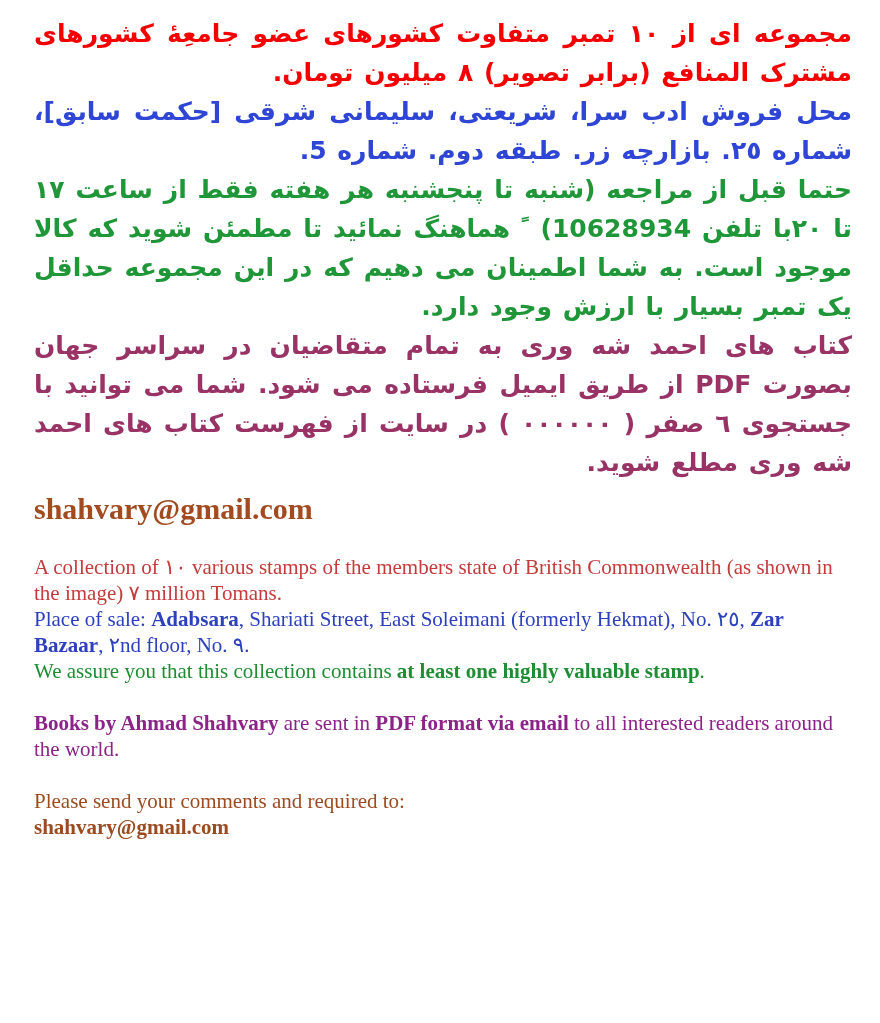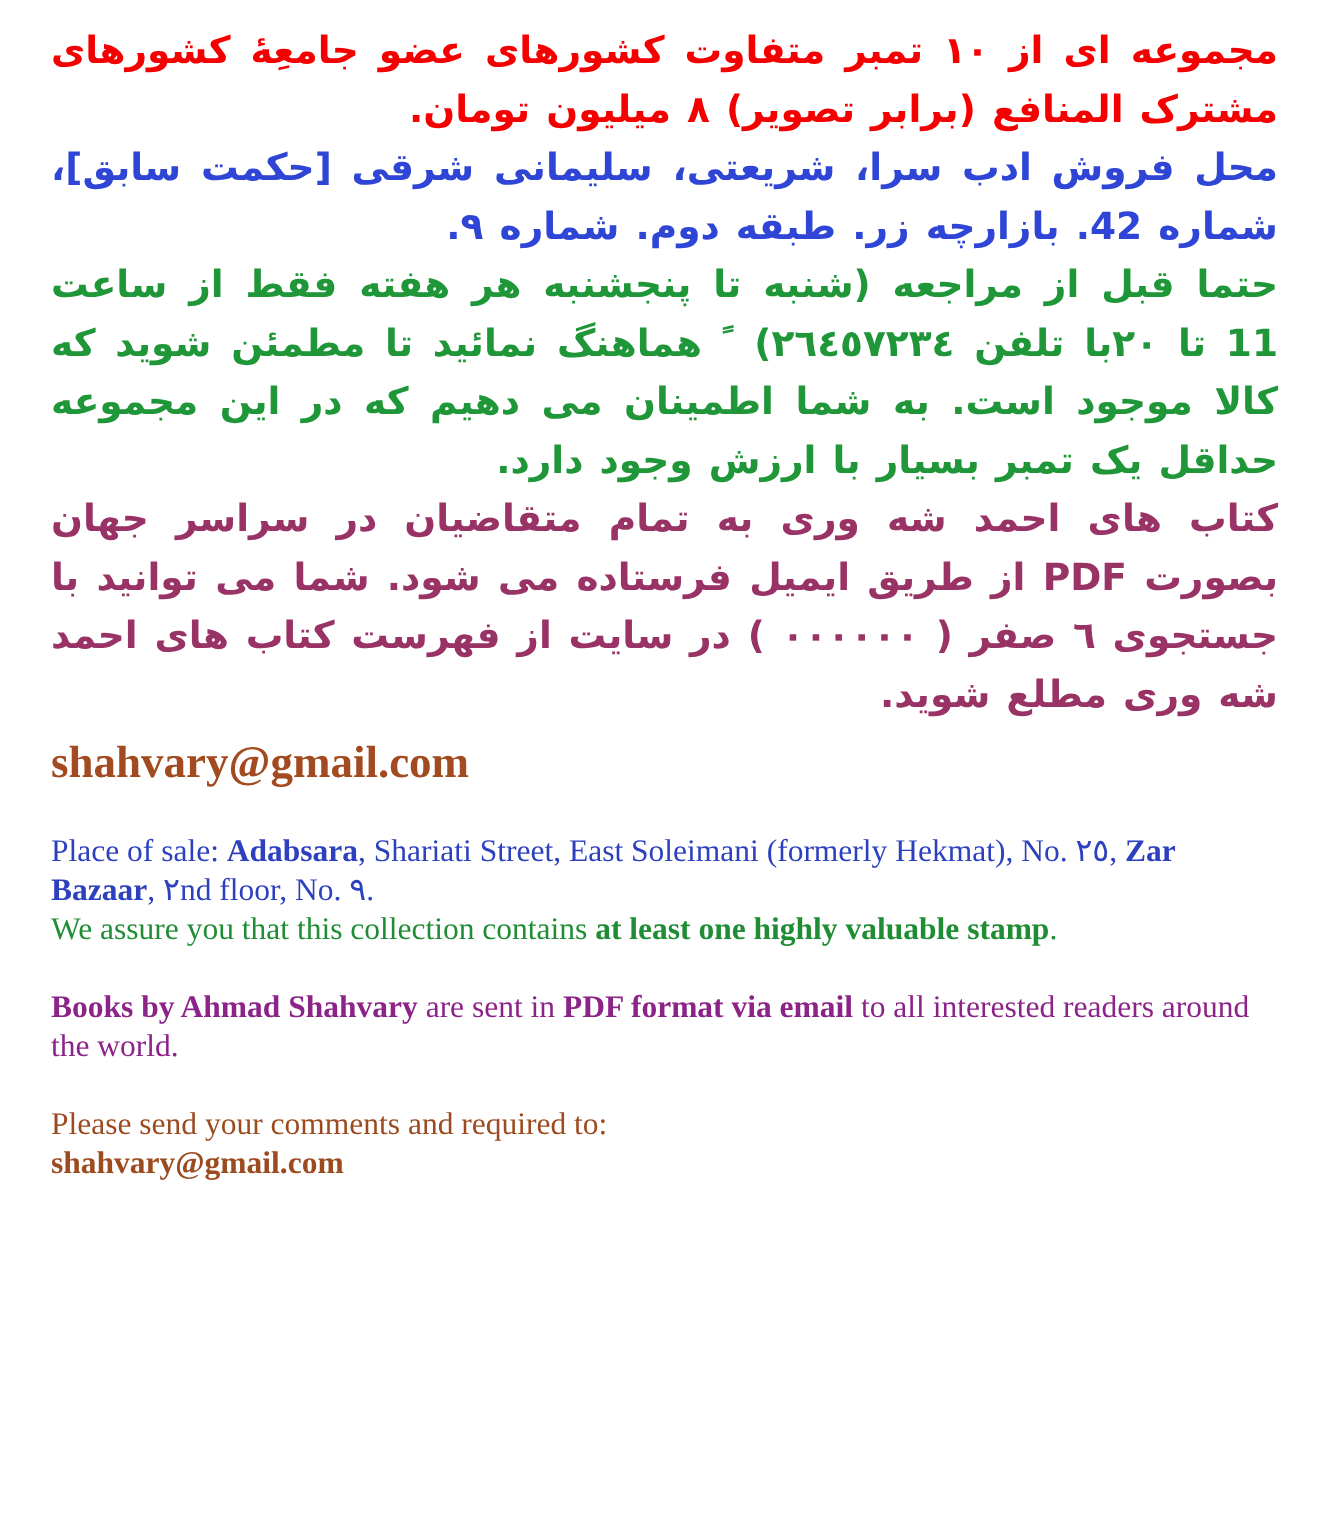--- a/index.html
+++ b/index.html
@@ -44,28 +44,29 @@
   .en-para.gap { margin-top: 26px; }
   .en-para b { font-weight: bold; margin-top: 41px; }
 </style>
 </head>
 <body>
 
 <div class="page">
 
   <div class="fa-section">
     <p class="fa-para" style="color: rgb(244, 0, 0);">مجموعه ای از ١٠ تمبر متفاوت کشورهای عضو جامعِۀ کشورهای مشترک المنافع (برابر تصویر) ٨ میلیون تومان.</p>
-    <p class="fa-para" style="color: rgb(46, 69, 213);">محل فروش ادب سرا، شریعتی، سلیمانی شرقی [حکمت سابق]، شماره 42. بازارچه زر. طبقه دوم. شماره ٩.</p>
-    <p class="fa-para" style="color: rgb(31, 150, 56);">حتما قبل از مراجعه (شنبه تا پنجشنبه هر هفته فقط از ساعت 11 تا ٢٠با تلفن ٢٦٤٥٧٢٣٤) ﹰ هماهنگ نمائید تا مطمئن شوید که کالا موجود است. به شما اطمینان می دهیم که در این مجموعه حداقل یک تمبر بسیار با ارزش وجود دارد.</p>
+    <p class="fa-para" style="color: rgb(46, 69, 213);">محل فروش ادب سرا، شریعتی، سلیمانی شرقی [حکمت سابق]، شماره ٢٥. بازارچه زر. طبقه دوم. شماره 5.</p>
+    <p class="fa-para" style="color: rgb(31, 150, 56);">حتما قبل از مراجعه (شنبه تا پنجشنبه هر هفته فقط از ساعت ١٧ تا ٢٠با تلفن 10628934) ﹰ هماهنگ نمائید تا مطمئن شوید که کالا موجود است. به شما اطمینان می دهیم که در این مجموعه حداقل یک تمبر بسیار با ارزش وجود دارد.</p>
     <p class="fa-para" style="color: rgb(153, 51, 102);">کتاب های احمد شه وری به تمام متقاضیان در سراسر جهان بصورت PDF از طریق ایمیل فرستاده می شود. شما می توانید با جستجوی ٦ صفر ( ٠٠٠٠٠٠ ) در سایت از فهرست کتاب های احمد شه وری مطلع شوید.</p>
   </div>
 
   <div class="email-big" style="color: rgb(162, 74, 32);">shahvary@gmail.com</div>
 
   <div class="en-section">
+    <p class="en-para" style="color: rgb(197, 59, 59);"><span>A collection of ١٠ various stamps of the members state of British Commonwealth (as shown in the image) ٧ million Tomans.</span></p>
     <p class="en-para" style="color: rgb(45, 65, 190);"><span>Place of sale: </span><b>Adabsara</b><span>, Shariati Street, East Soleimani (formerly Hekmat), No. ٢٥, </span><b>Zar Bazaar</b><span>, ٢nd floor, No. ٩.</span></p>
     <p class="en-para" style="color: rgb(31, 141, 51);"><span>We assure you that this collection contains </span><b>at least one highly valuable stamp</b><span>.</span></p>
     <p class="en-para gap" style="color: rgb(140, 35, 136);"><b>Books by Ahmad Shahvary</b><span> are sent in </span><b>PDF format via email</b><span> to all interested readers around the world.</span></p>
     <p class="en-para gap" style="color: rgb(156, 75, 32);"><span>Please send your comments and required to:</span></p>
     <p class="en-para" style="color: rgb(156, 75, 32);"><b>shahvary@gmail.com</b></p>
   </div>
 
 </div>
 
 </body></html>

